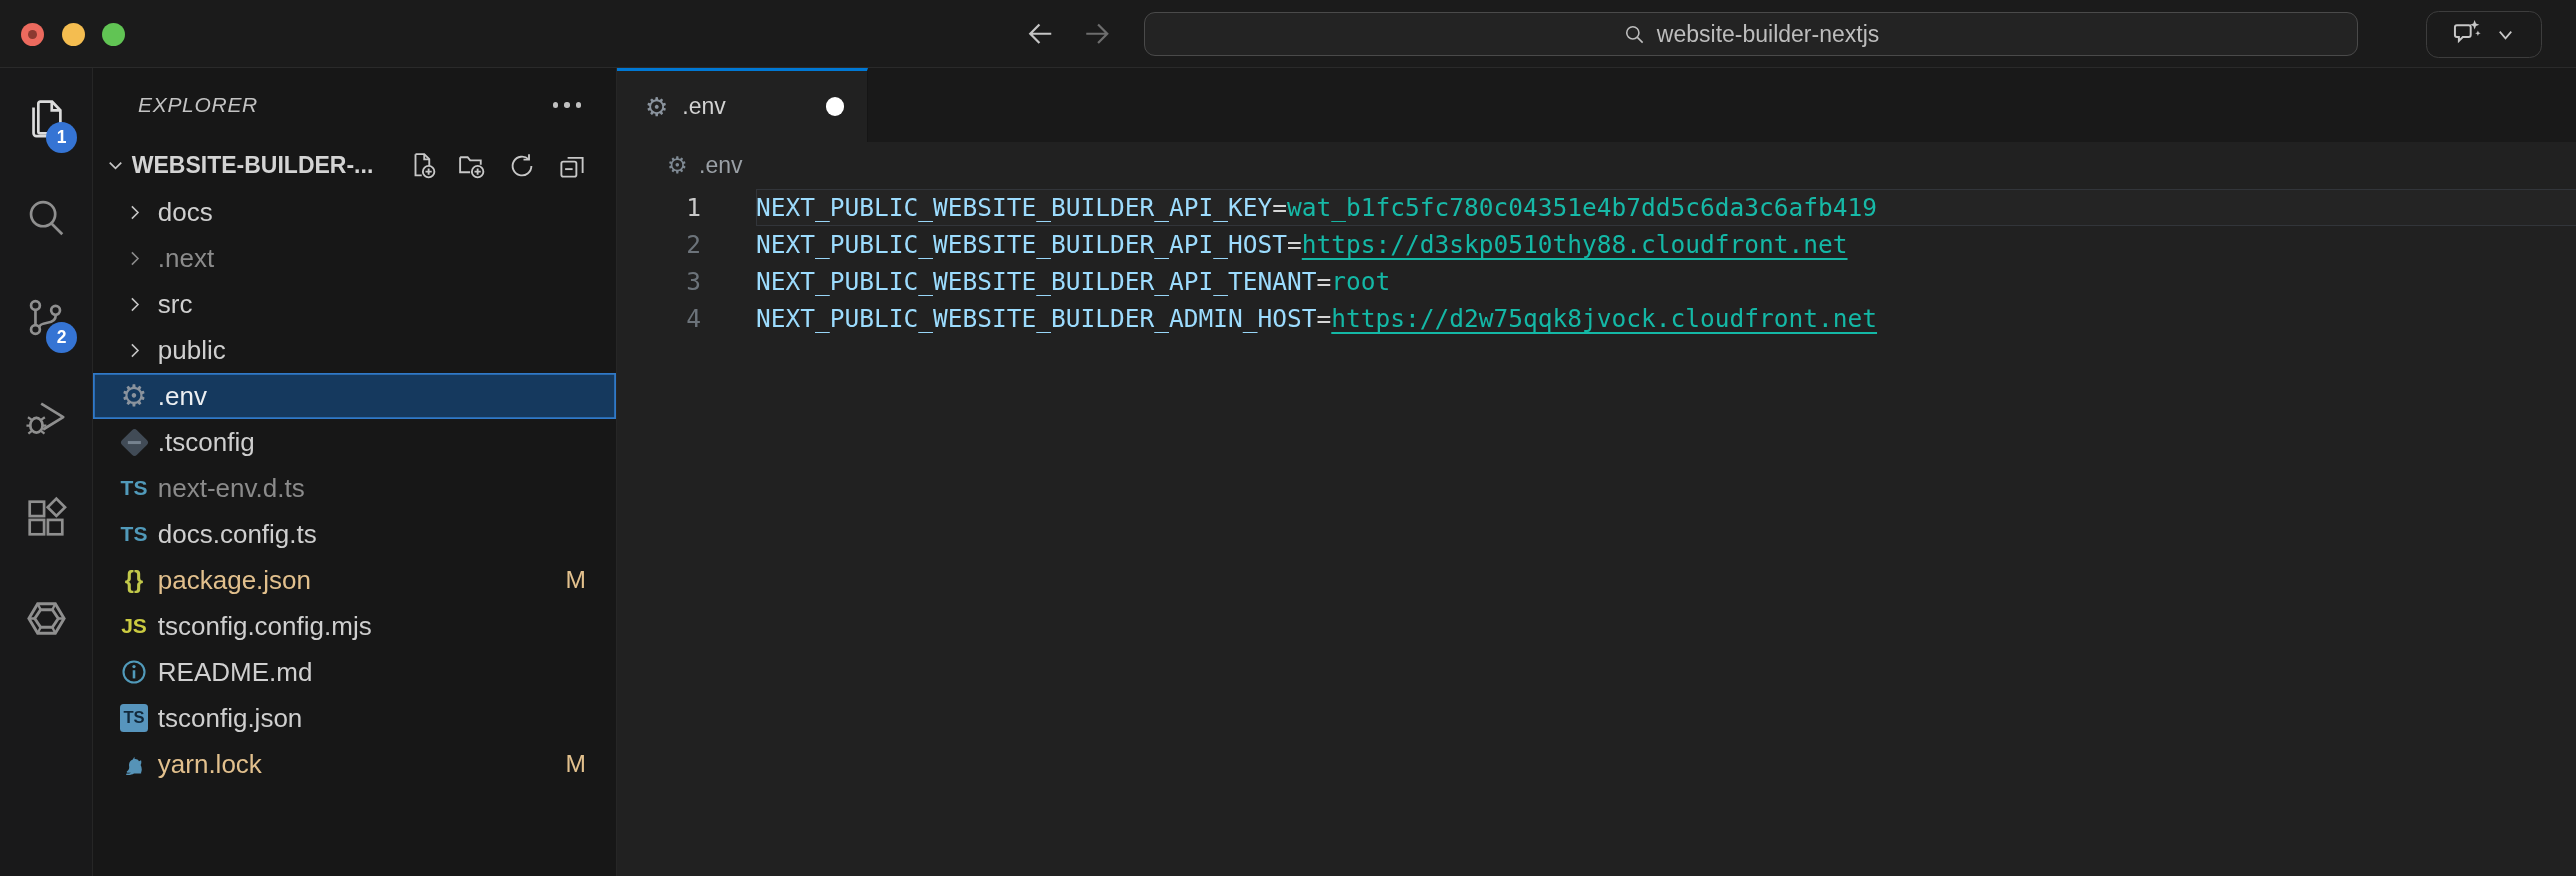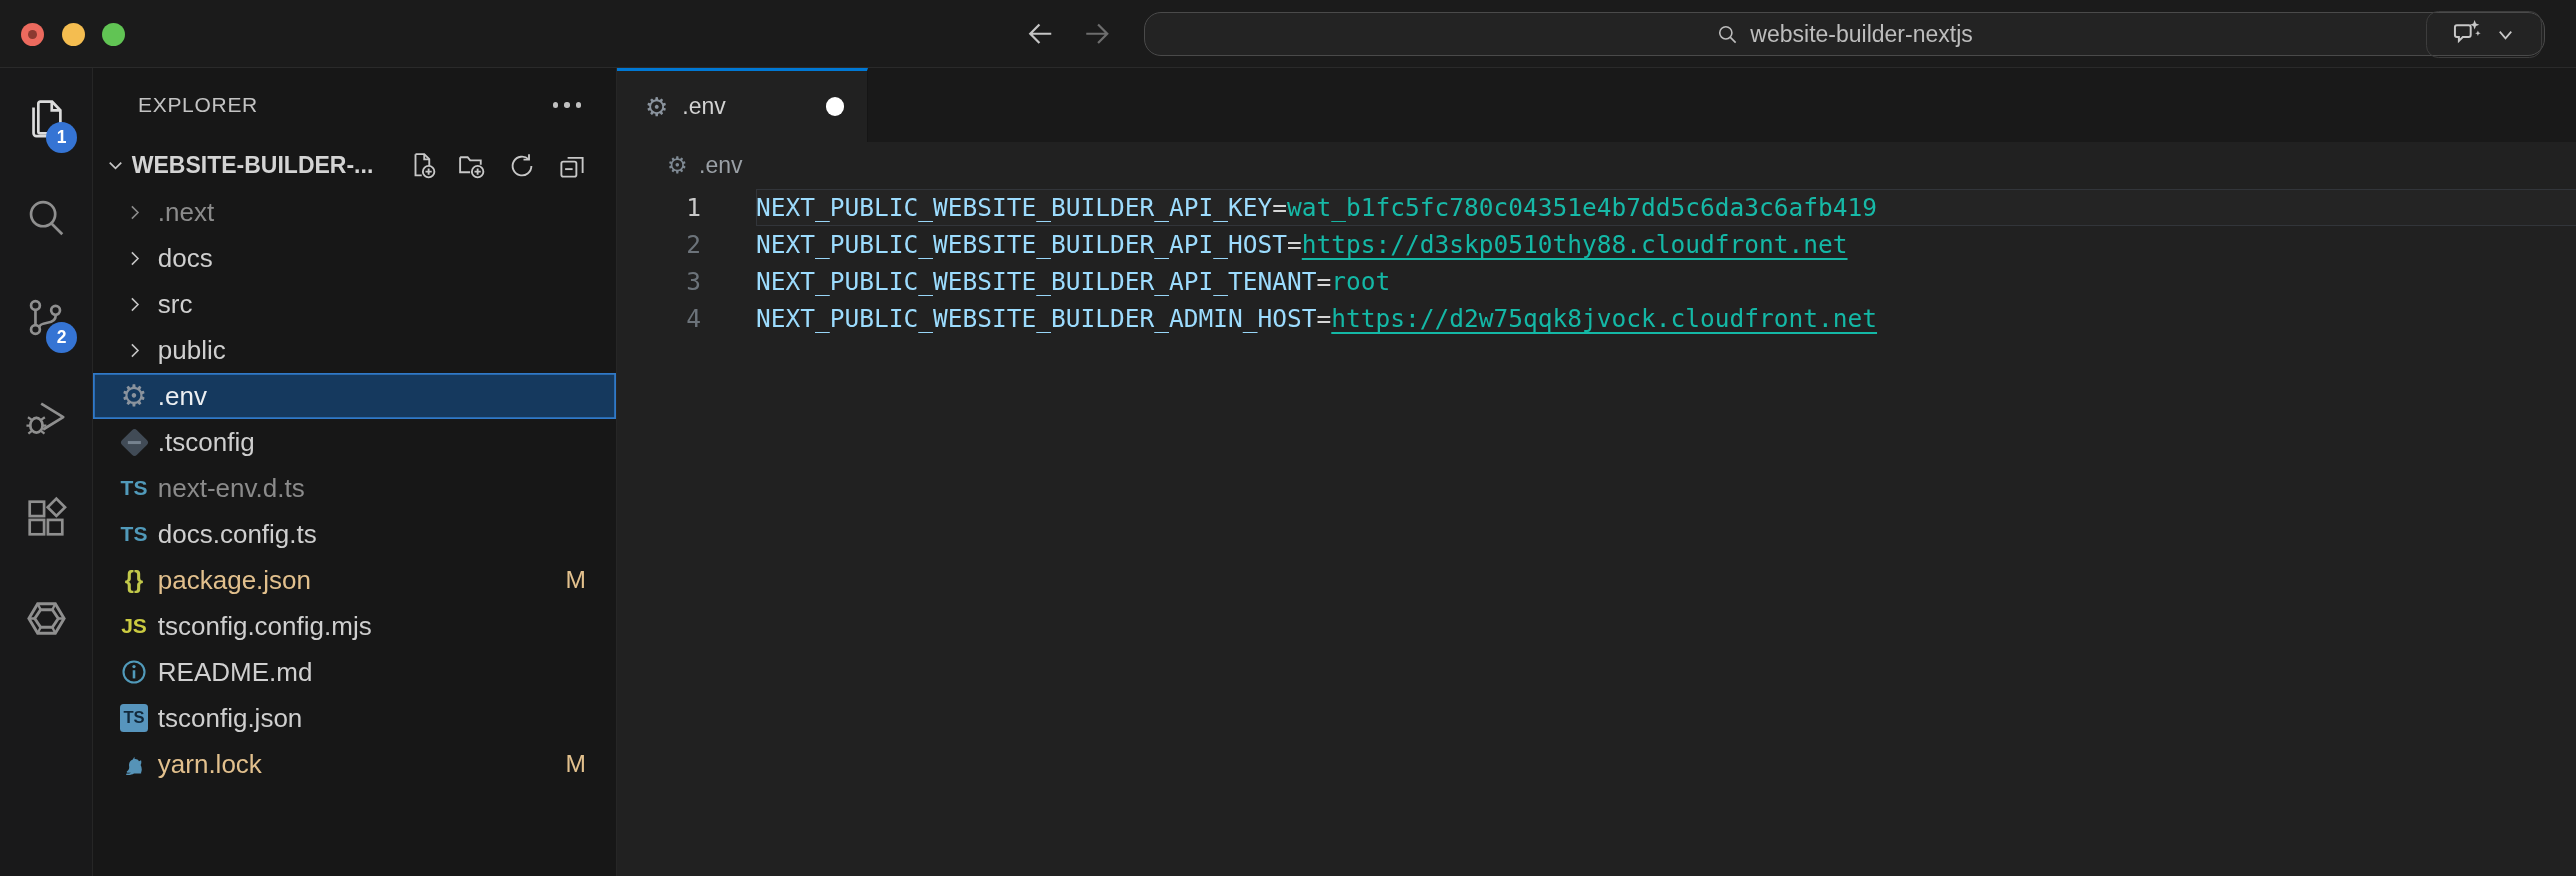--- a/index.html
+++ b/index.html
@@ -22,22 +22,22 @@
   .tl { width:23px; height:23px; border-radius:50%; position:relative; }
   .tl.red { background:#ec6a5e; }
   .tl.red span { position:absolute; left:7px; top:7px; width:8.8px; height:8.8px; border-radius:50%; background:#8c3a31; }
   .tl.yellow { background:#f4bd50; }
   .tl.green { background:#61c454; }
 
   .nav-arrows { position:absolute; left:1024px; top:0; height:68px; display:flex; align-items:center; gap:23px; }
   .nav-btn { width:33px; height:33px; display:flex; align-items:center; justify-content:center; }
 
   .searchbox {
-    position:absolute; left:1144px; top:12.3px; width:1401px; height:44px;
-    background:#232323; border:1.8px solid #4a4a4a; border-radius:17px;
+    position:absolute; left:1144px; top:12.3px; width:1214px; height:44px;
+    background:#232323; border:1.8px solid #4a4a4a; border-radius:11px;
     display:flex; align-items:center; justify-content:center; gap:10.5px;
     color:#bdbdbd; font-size:23px;
   }
   .copilot-btn {
     position:absolute; left:2426px; top:10.5px; width:116px; height:47px;
     border:1.8px solid #3d3d3d; border-radius:12.3px;
     display:flex; align-items:center; justify-content:center; gap:12.3px;
   }
 
   
@@ -48,21 +48,21 @@
     display:flex; flex-direction:column;
   }
   .ab-item { position:relative; height:100px; display:flex; align-items:center; justify-content:center; }
   .ab-badge {
     position:absolute; left:46px; top:54px; width:31px; height:31px;
     background:#3574d4; border-radius:50%; color:#fff; font-size:17.5px; font-weight:bold;
     display:flex; align-items:center; justify-content:center;
   }
 
   .sidebar { width:524px; background:#171717; border-right:0.9px solid #262626; display:flex; flex-direction:column; }
-  .sb-header { height:74px; display:flex; align-items:center; padding:0 35px 0 45px; }
+  .sb-header { height:74px; display:flex; align-items:center; padding:0 35px 0 45px;font-style:italic; }
   .sb-title { font-size:21px; letter-spacing:0.7px; color:#c3c3c3; }
   .more-dots { margin-left:auto; display:flex; gap:6.1px; }
   .more-dots i { width:5.3px; height:5.3px; border-radius:50%; background:#c0c0c0; }
 
   .section-row { height:47px; display:flex; align-items:center; padding-left:10.5px; }
   .section-label { margin-left:5.3px; font-size:23px; font-weight:bold; color:#d4d4d4; white-space:nowrap; }
   .section-actions { margin-left:auto; display:flex; gap:18.4px; padding-right:28px; }
   .sa-icon { width:31.5px; height:31.5px; display:flex; align-items:center; justify-content:center; }
 
   .tree { flex:1; }
@@ -252,35 +252,35 @@
             <path d="M8.5 5.5h12v12" fill="none" stroke="#c8c8c8" stroke-width="1.5"></path>
             <rect x="3.5" y="8.5" width="12" height="12" rx="1.5" fill="none" stroke="#c8c8c8" stroke-width="1.5"></rect>
             <path d="M6.5 14.5h6" stroke="#c8c8c8" stroke-width="1.5"></path>
           </svg>
         </div>
       </div>
     </div>
 
     <div class="tree">
 
-      <div class="trow dim">
+      <div class="trow">
         <span class="slot">
             <svg width="21" height="21" viewBox="0 0 24 24">
               <polyline points="9,5 16,12 9,19" fill="none" stroke="#c5c5c5" stroke-width="1.8"></polyline>
             </svg>
           </span>
-        <span class="fname">.next</span>
-      </div>
-      <div class="trow">
+        <span class="fname">docs</span>
+      </div>
+      <div class="trow dim">
         <span class="slot">
             <svg width="21" height="21" viewBox="0 0 24 24">
               <polyline points="9,5 16,12 9,19" fill="none" stroke="#c5c5c5" stroke-width="1.8"></polyline>
             </svg>
           </span>
-        <span class="fname">docs</span>
+        <span class="fname">.next</span>
       </div>
       <div class="trow">
         <span class="slot">
             <svg width="21" height="21" viewBox="0 0 24 24">
               <polyline points="9,5 16,12 9,19" fill="none" stroke="#c5c5c5" stroke-width="1.8"></polyline>
             </svg>
           </span>
         <span class="fname">src</span>
       </div>
       <div class="trow">

